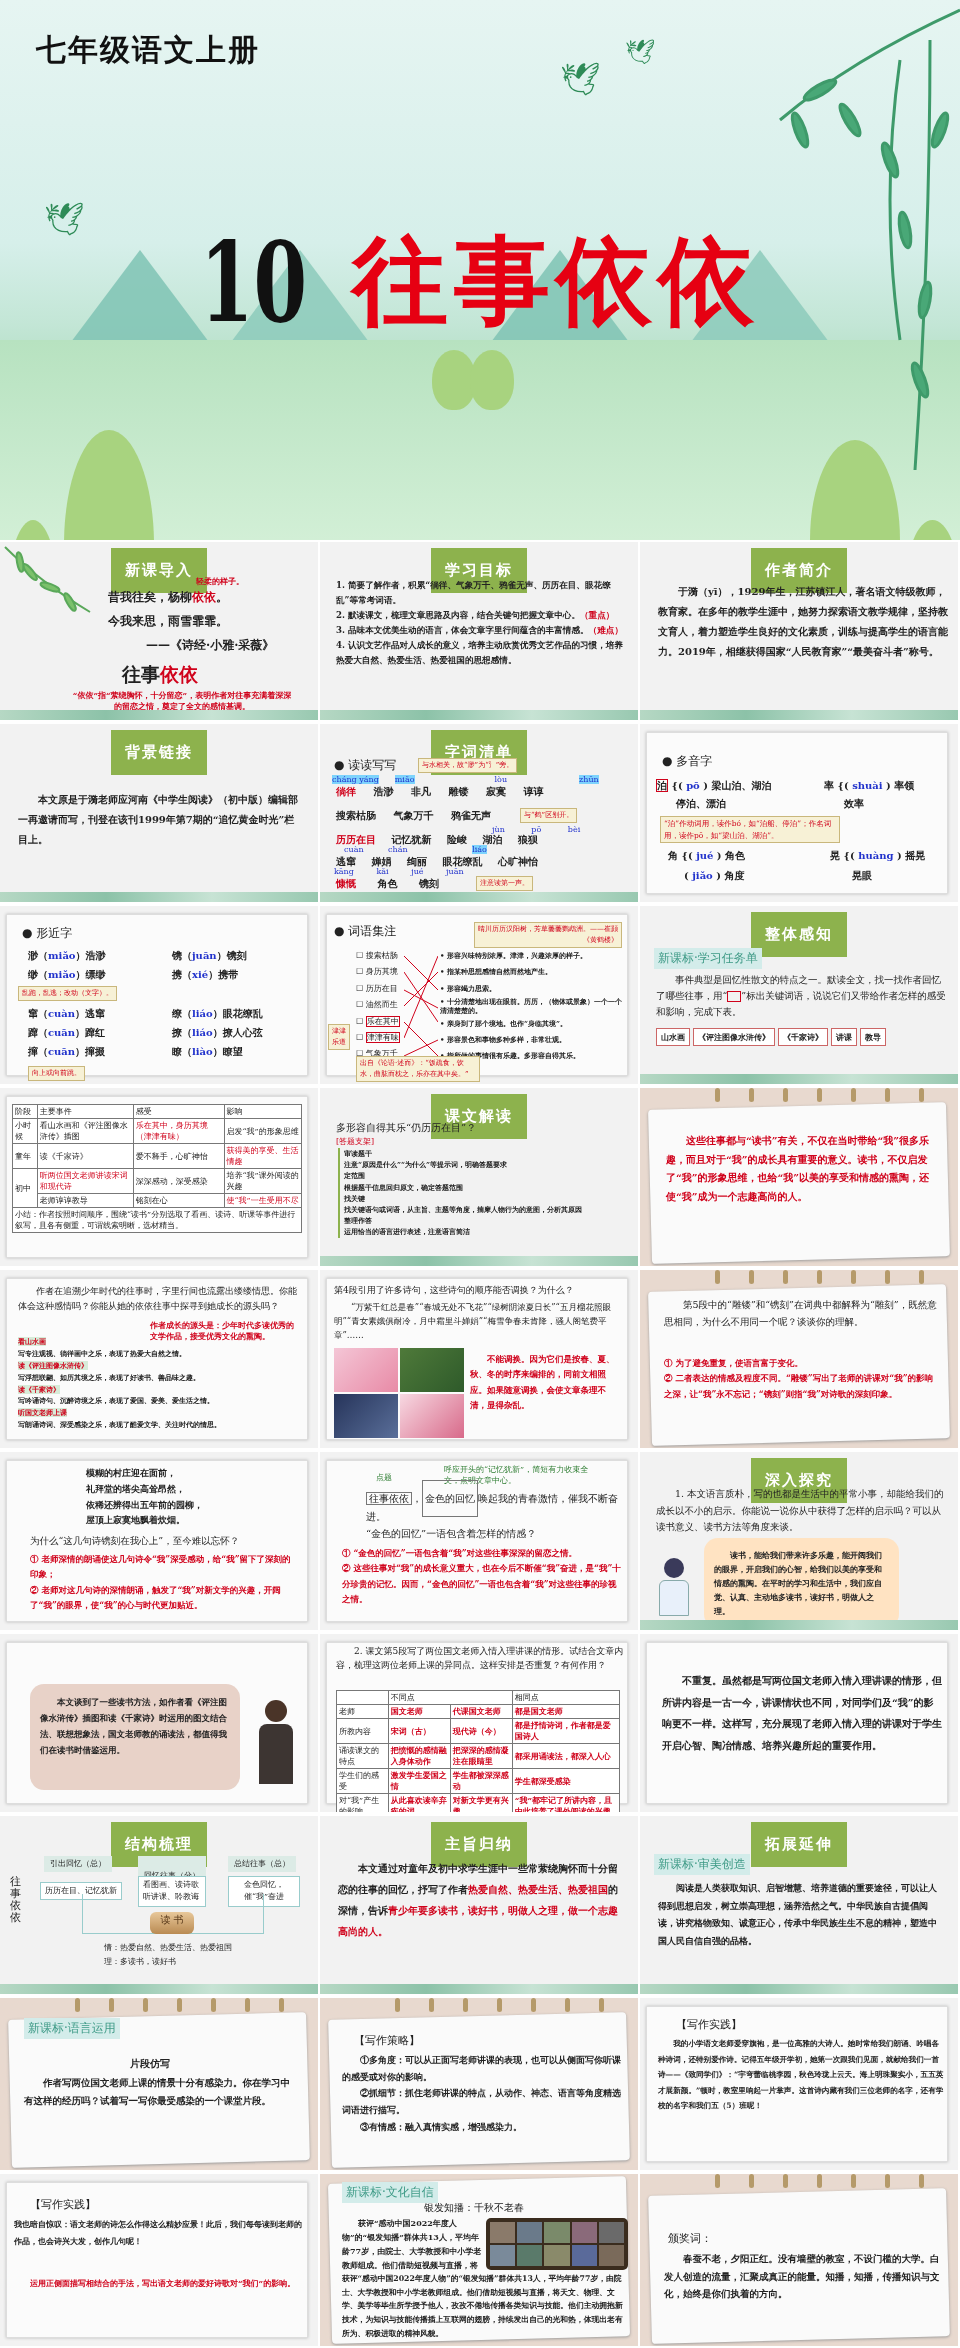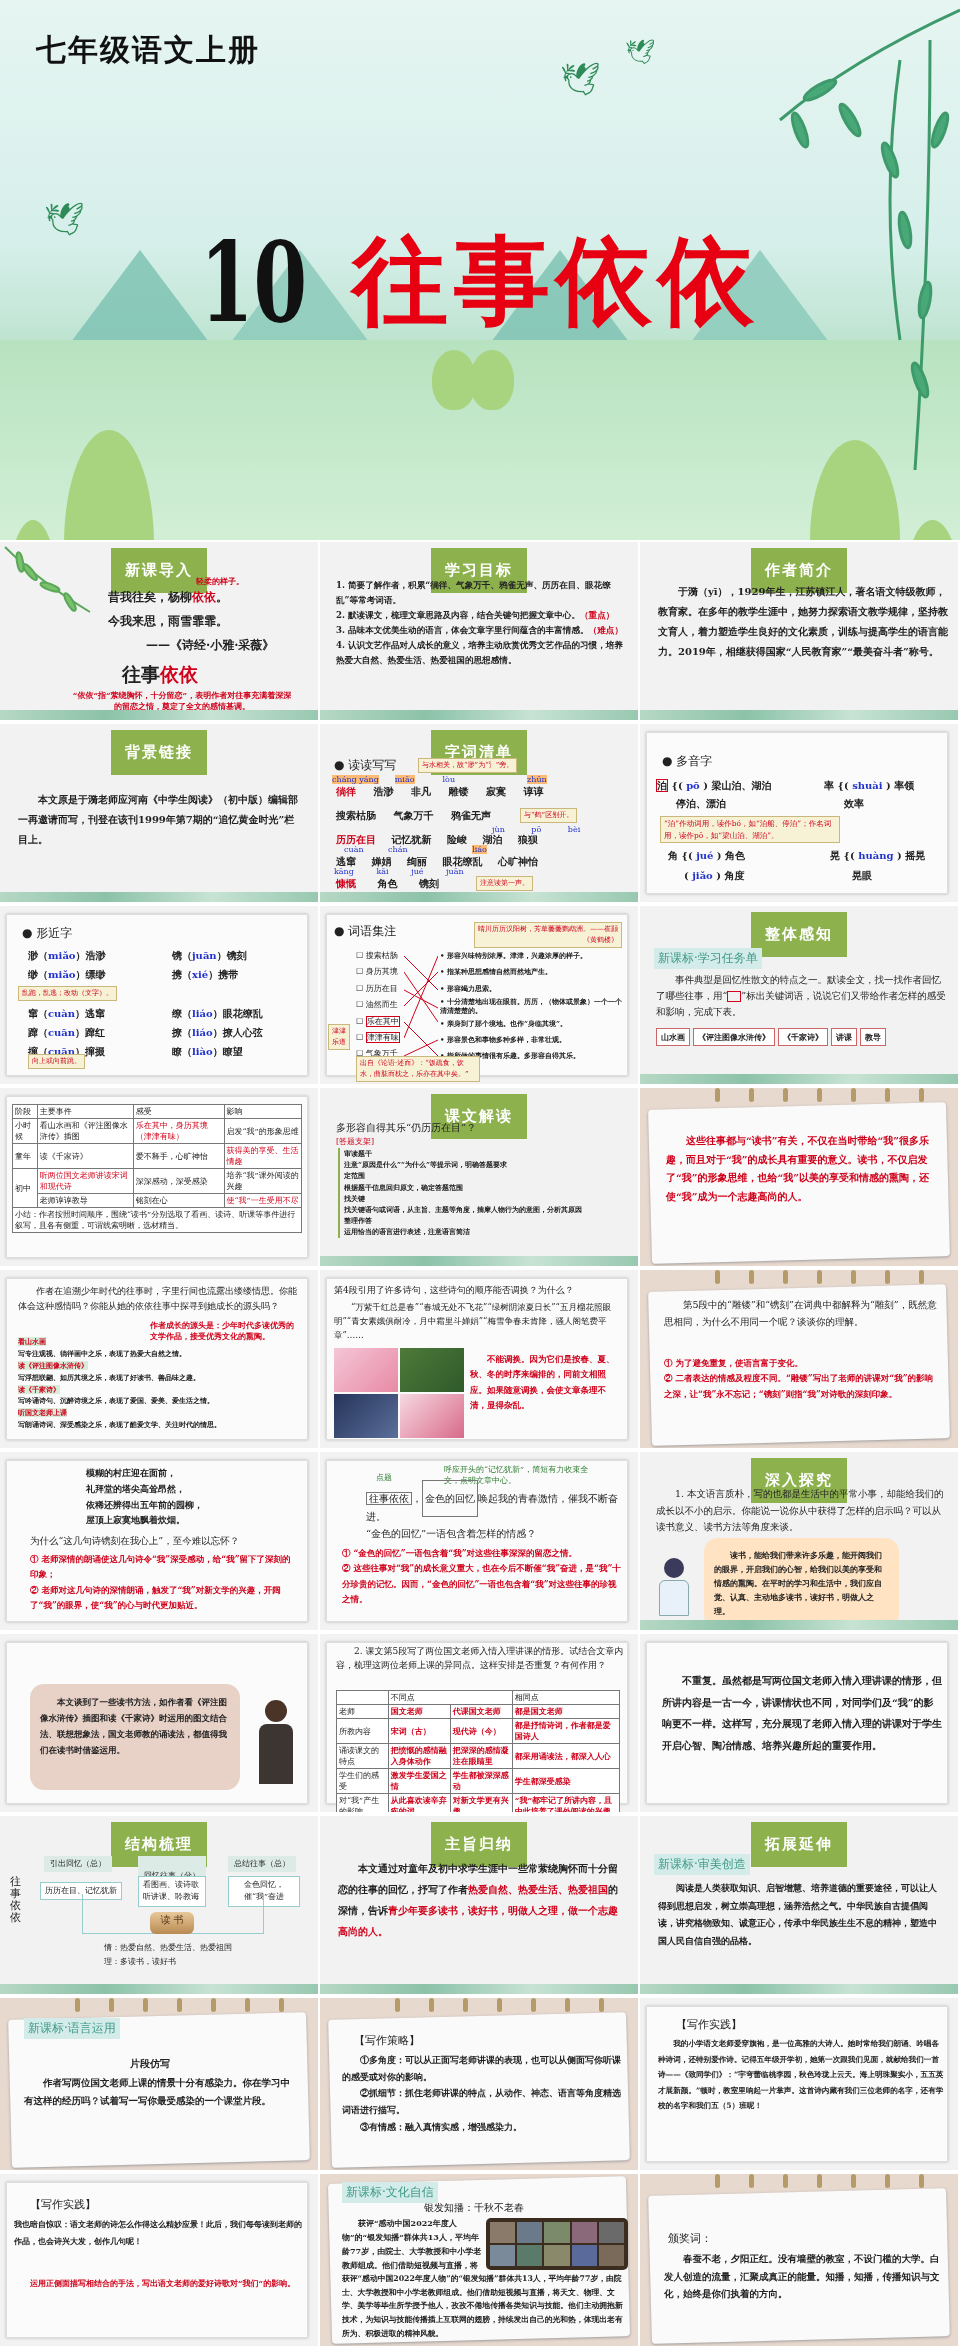--- a/index.html
+++ b/index.html
@@ -20,21 +20,21 @@
 .note{position:absolute;left:10px;right:10px;top:18px;bottom:6px;background:#fafafa;transform:rotate(-1.5deg);border-radius:4px;box-shadow:0 1px 3px #999}
 .pinkbg{background:#e8d9cf}
 .rings{position:absolute;top:0;left:60px;right:20px;height:14px;display:flex;justify-content:space-around}
 .rings span{width:5px;height:14px;background:#b59a6a;border-radius:3px}
 .t{position:absolute;font-size:11px;line-height:1.55}
 .red{color:#d0021b}
 .blue{color:#2233cc}
 .b{font-weight:bold}
 .small{font-size:8px;line-height:1.4}
 .tbox{border:1px solid #c9b77c;background:#f7f1d6;color:#d0021b;padding:1px 3px;font-size:7px}
-.hl{background:#fdba74}
+.hl{background:#7dd3fc}
 table{border-collapse:collapse}
 td,th{border:1px solid #777;padding:1px 2px;font-size:8px;font-weight:normal;vertical-align:middle;text-align:left}
 .xk{display:inline-block;background:#d3ecea;color:#3e9a86;font-size:12px;padding:1px 4px}
 .chip{display:inline-block;border:1px solid #c66;background:#fff;font-size:8px;padding:2px 4px;margin-right:3px}
 .bubble{position:absolute;background:#ffe3c2;border-radius:14px;padding:10px}
 </style>
 </head>
 <body>
 
 <div class="cover">
@@ -113,21 +113,21 @@
 <div class="slide" style="left:0;top:724px;height:180px">
   <div class="hdr">背景链接</div>
   <div class="t b" style="left:18px;top:66px;width:286px;font-size:10px;line-height:2;text-indent:2em">本文原是于漪老师应河南《中学生阅读》（初中版）编辑部一再邀请而写，刊登在该刊1999年第7期的“追忆黄金时光”栏目上。</div>
   <div class="band"></div>
 </div>
 
 <div class="slide" style="left:320px;top:724px;height:180px">
   <div class="hdr">字词清单</div>
   <div class="t" style="left:14px;top:32px;font-size:12px">● <span>读读写写</span></div>
   <div class="t tbox" style="left:98px;top:34px">与水相关，故“渺”为“氵”旁。</div>
-  <div class="t blue" style="left:12px;top:50px;font-size:8px;width:300px"><span class="hl">cháng yáng</span><span style="margin-left:16px" class="hl">miǎo</span><span style="margin-left:28px">lòu</span><span style="margin-left:72px" class="hl">zhūn</span></div>
+  <div class="t blue" style="left:12px;top:50px;font-size:8px;width:300px"><span class="hl">cháng yáng</span><span style="margin-left:16px" class="hl">miǎo</span><span style="margin-left:80px">lòu</span><span style="margin-left:72px" class="hl">zhūn</span></div>
   <div class="t b" style="left:16px;top:60px;width:300px;font-size:10px;word-spacing:14px"><span class="red">徜徉</span> <span>浩渺</span> <span>非凡</span> <span>雕镂</span> <span>寂寞</span> <span>谆谆</span></div>
   <div class="t b" style="left:16px;top:84px;font-size:10px;word-spacing:14px"><span>搜索枯肠</span> <span>气象万千</span> <span>鸦雀无声</span></div>
   <div class="t tbox" style="left:200px;top:84px">与“鹤”区别开。</div>
   <div class="t blue" style="left:172px;top:100px;font-size:8px;word-spacing:24px"><span>jùn</span> <span>pō</span> <span>bèi</span></div>
   <div class="t b" style="left:16px;top:108px;font-size:10px;word-spacing:12px"><span class="red">历历在目</span> <span>记忆犹新</span> <span>险峻</span> <span>湖泊</span> <span>狼狈</span></div>
   <div class="t blue" style="left:24px;top:120px;font-size:8px;word-spacing:22px"><span>cuàn</span> <span>chán</span> <span class="hl" style="margin-left:40px">liáo</span></div>
   <div class="t b" style="left:16px;top:130px;font-size:10px;word-spacing:12px"><span>逃窜</span> <span>婵娟</span> <span>绚丽</span> <span>眼花缭乱</span> <span>心旷神怡</span></div>
   <div class="t blue" style="left:14px;top:142px;font-size:8px;word-spacing:20px"><span>kāng kǎi</span> <span>jué</span> <span>juān</span></div>
   <div class="t b" style="left:16px;top:152px;font-size:10px;word-spacing:18px"><span class="red">慷慨</span> <span>角色</span> <span>镌刻</span></div>
   <div class="t tbox" style="left:156px;top:152px">注意读第一声。</div>
@@ -154,21 +154,21 @@
   <div class="t b" style="left:28px;top:40px;font-size:10px;line-height:1.9">
     <div><span>渺</span>（<span class="blue">miǎo</span>）<span>浩渺</span></div>
     <div><span>缈</span>（<span class="blue">miǎo</span>）<span>缥缈</span></div>
   </div>
   <div class="t tbox" style="left:18px;top:80px">乱跑，乱逃；改动（文字）。</div>
   <div class="t b" style="left:28px;top:98px;font-size:10px;line-height:1.9">
     <div><span>窜</span>（<span class="blue">cuàn</span>）<span>逃窜</span></div>
     <div><span>蹿</span>（<span class="blue">cuān</span>）<span>蹿红</span></div>
     <div><span>撺</span>（<span class="blue">cuān</span>）<span>撺掇</span></div>
   </div>
-  <div class="t tbox" style="left:28px;top:148px">向上或向前跳。</div>
+  <div class="t tbox" style="left:28px;top:160px">向上或向前跳。</div>
   <div class="t b" style="left:172px;top:40px;font-size:10px;line-height:1.9">
     <div><span>镌</span>（<span class="blue">juān</span>）<span>镌刻</span></div>
     <div><span>携</span>（<span class="blue">xié</span>）<span>携带</span></div>
   </div>
   <div class="t b" style="left:172px;top:98px;font-size:10px;line-height:1.9">
     <div><span>缭</span>（<span class="blue">liáo</span>）<span>眼花缭乱</span></div>
     <div><span>撩</span>（<span class="blue">liáo</span>）<span>撩人心弦</span></div>
     <div><span>瞭</span>（<span class="blue">liào</span>）<span>瞭望</span></div>
   </div>
 </div>

